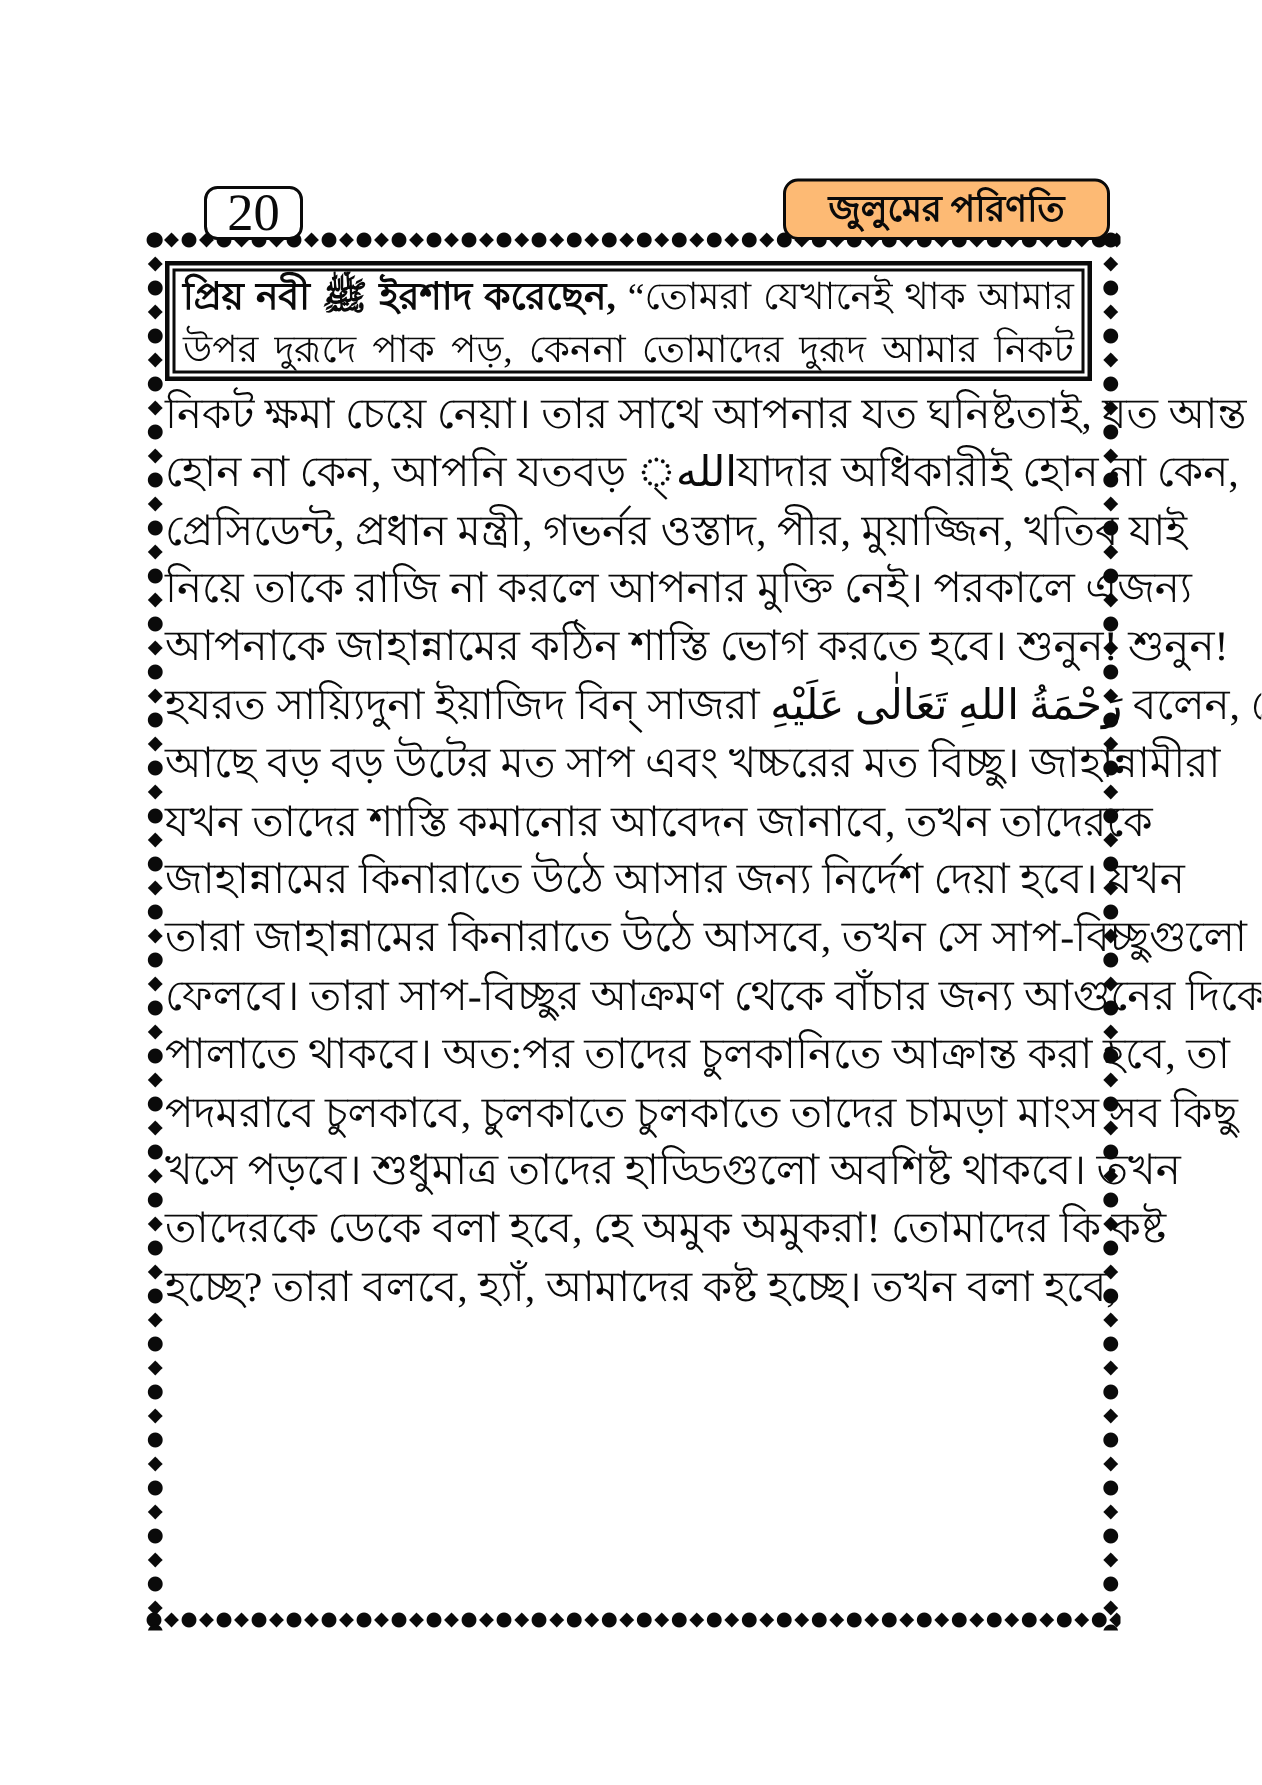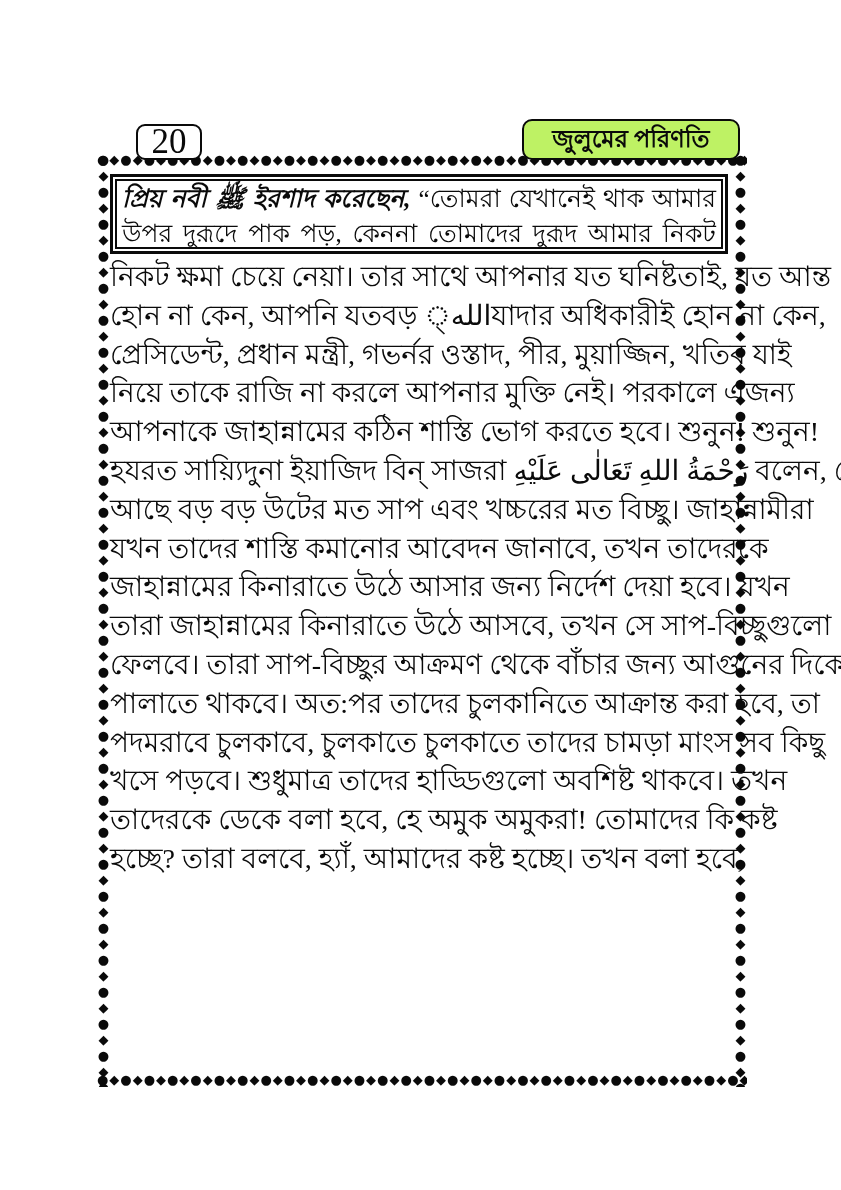--- a/index.html
+++ b/index.html
@@ -19,21 +19,21 @@
     width:66px; height:36px;
     border:2.5px solid #0a0a0a; border-radius:9px;
     background:#ffffff;
     display:flex; align-items:center; justify-content:center;
     font-size:35px; z-index:3;
   }
   .title-box {
     position:absolute; left:522px; top:119px;
     width:218px; height:41px;
     border:2.5px solid #0a0a0a; border-radius:10px;
-    background:#bef264;
+    background:#fdba74;
     display:flex; align-items:center; justify-content:center;
     font-size:24px; font-weight:600; z-index:3;
   }
 
   
   .decor {
     position:absolute; color:#0a0a0a;
     overflow:hidden; z-index:1;
     font-family:"DejaVu Sans", sans-serif;
     font-size:13px; line-height:15px;
@@ -61,21 +61,21 @@
     padding:2px; z-index:2;
   }
   .hadith-inner {
     width:100%; height:100%;
     border:2px solid #0a0a0a;
     padding:0 5px 2px 5px;
     font-size:25px; line-height:35px;
     text-align:justify;
     overflow:hidden;
   }
-  .hadith-inner .bold { font-weight:bold;font-style:italic; }
+  .hadith-inner .bold { font-weight:bold; }
 
   
   .body-text {
     position:absolute; left:110px; top:258px;
     width:626px; z-index:2;
   }
   .body-line {
     height:38.8px; line-height:38.8px;
     font-size:28px;
     white-space:nowrap;

